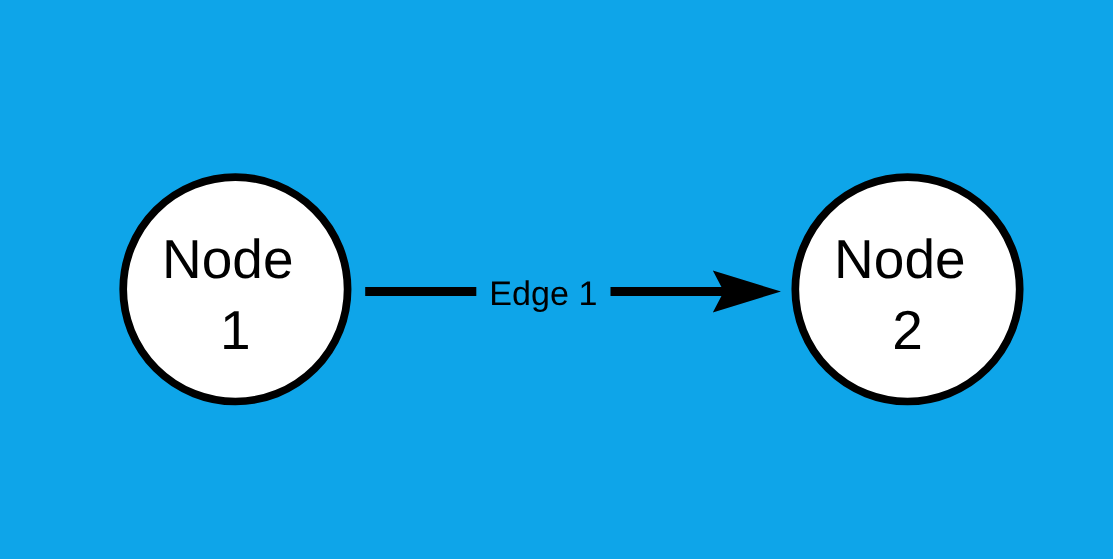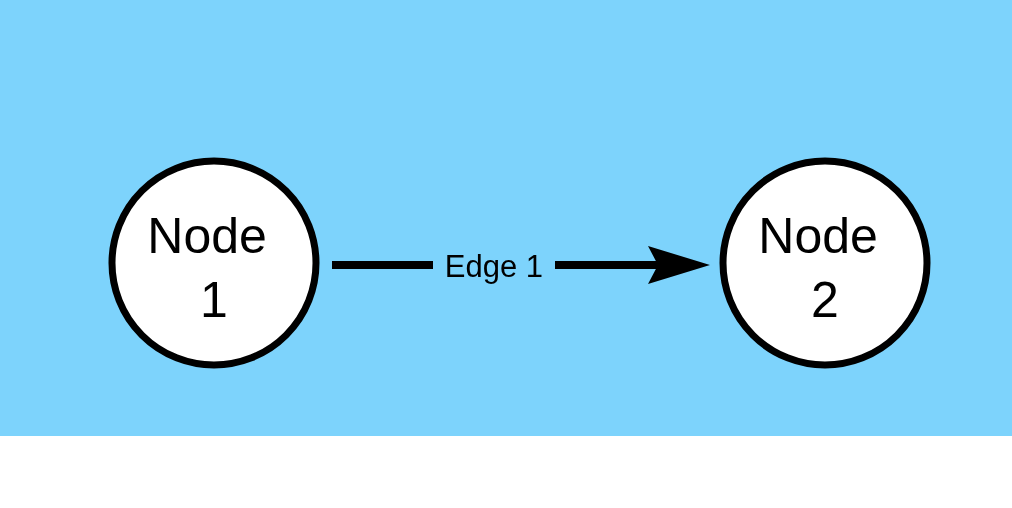--- a/index.html
+++ b/index.html
@@ -9,22 +9,22 @@
   body {
     width: 1012px;
     height: 508px;
     background: #ffffff;
     overflow: hidden;
     font-family: "Liberation Sans", sans-serif;
   }
   .canvas {
     position: relative;
     width: 1012px;
-    height: 436px;
-    background: #7dd3fc;
+    height: 508px;
+    background: #0ea5e9;
   }
   svg { display: block; }
   .node-label {
     font-family: "Liberation Sans", sans-serif;
     font-size: 50px;
     font-weight: 400;
     fill: #000000;
   }
   .edge-label {
     font-family: "Liberation Sans", sans-serif;

